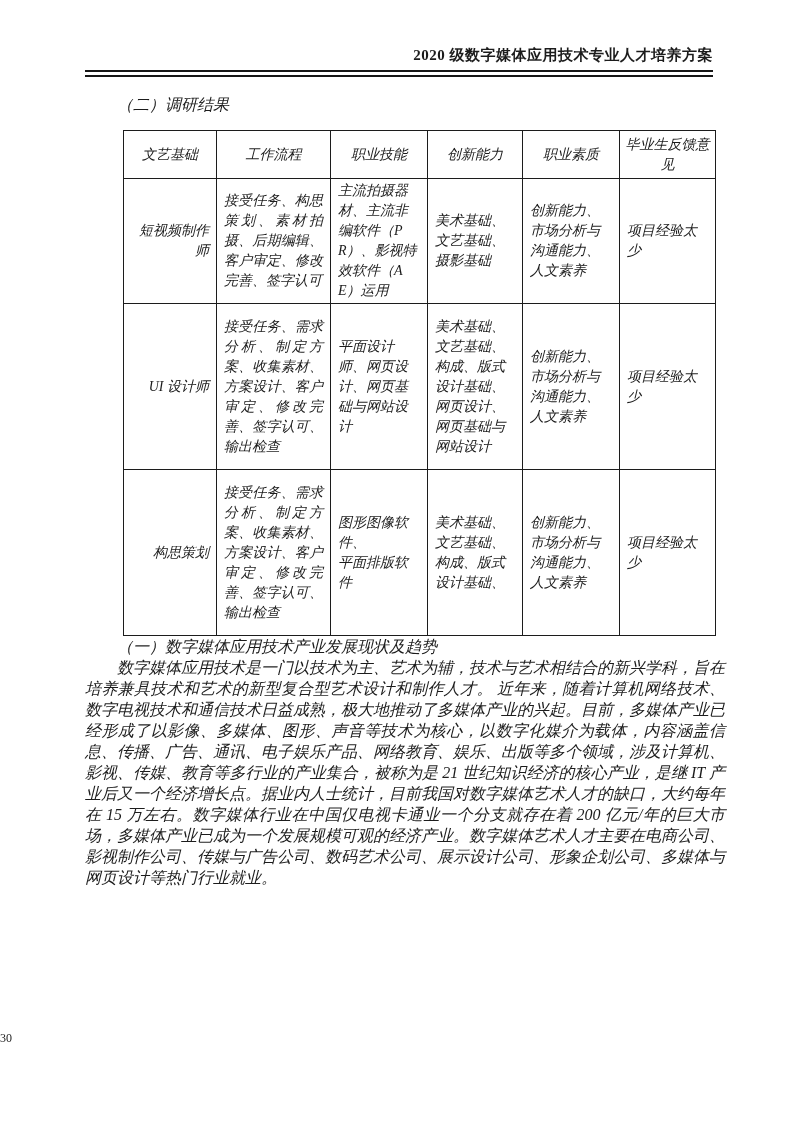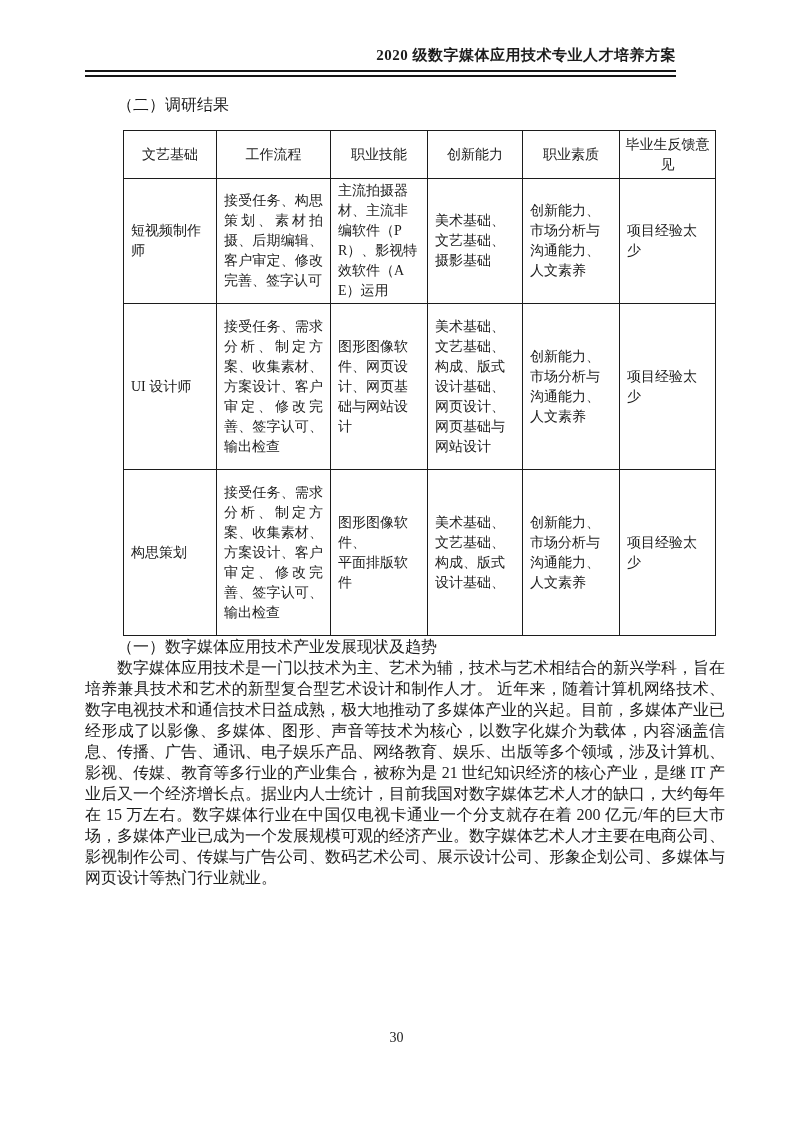--- a/index.html
+++ b/index.html
@@ -6,40 +6,41 @@
   .page {
     width:793px; height:1122px;
     background:#ffffff;
     position:relative;
     margin:0 auto;
     font-family:"Liberation Serif","DejaVu Serif",serif;
     color:#1c1c1c;
     box-sizing:border-box;
     overflow:hidden;
   }
-  .header-area { padding:46px 117px 0 85px; }
+  .header-area { padding:46px 80px 0 85px; }
   .header-title {
     text-align:right;
     font-weight:bold;
     font-size:15px;
     line-height:19px;
     letter-spacing:0.5px;
   }
   .double-rule {
     margin-top:5px;
     height:7px;
     box-sizing:border-box;
     border-top:2.5px solid #161616;
     border-bottom:2.5px solid #161616;
   }
   .content {
     margin:0 68px 0 85px;
     font-size:16px;
     line-height:21px;
     text-align:justify;
+    font-style:italic;
   }
   .heading { text-indent:2em; }
   .heading-survey { margin-top:17px; }
   .heading-conclusion { margin-top:8px; }
 
   table.survey {
     border-collapse:collapse;
     table-layout:fixed;
     width:592px;
     margin-left:38px;
@@ -52,33 +53,33 @@
     border:1px solid #1c1c1c;
     padding:2px 7px;
     vertical-align:middle;
     font-weight:normal;
     word-break:break-all;
   }
   table.survey th { text-align:center; height:43px; padding:2px 4px; }
   tr.row-1 { height:121px; }
   tr.row-2 { height:166px; }
   tr.row-3 { height:166px; }
-  .c-center { text-align:left; }
+  .c-center { text-align:right; }
   .c-justify { text-align:justify; }
   .cell { white-space:pre-line; }
   td.col-qual { padding:2px 11px; }
   td.col-feed { padding:2px 13px; }
 
   p.body-par { margin:0; text-indent:2em; }
 
   .page-number {
     position:absolute;
     bottom:76px; left:0; right:0;
-    text-align:center;
-    font-size:14px;
+    text-align:left;
+    font-size:12px;
   }
 </style>
 </head>
 <body>
 
 <div class="page">
 
   <div class="header-area">
     <div class="header-title">2020 级数字媒体应用技术专业人才培养方案</div>
     <div class="double-rule"></div>
@@ -110,21 +111,21 @@
           <td class="c-center cell">短视频制作师</td>
           <td class="c-justify cell">接受任务、构思策划、素材拍摄、后期编辑、客户审定、修改完善、签字认可</td>
           <td class="cell">主流拍摄器材、主流非编软件（PR）、影视特效软件（AE）运用</td>
           <td class="cell">美术基础、文艺基础、摄影基础</td>
           <td class="cell col-qual">创新能力、市场分析与沟通能力、人文素养</td>
           <td class="cell col-feed">项目经验太少</td>
         </tr>
         <tr class="row-2">
           <td class="c-center cell">UI 设计师</td>
           <td class="c-justify cell">接受任务、需求分析、制定方案、收集素材、方案设计、客户审定、修改完善、签字认可、输出检查</td>
-          <td class="cell">图形图像软件、网页设计、网页基础与网站设计</td>
+          <td class="cell">平面设计师、网页设计、网页基础与网站设计</td>
           <td class="cell">美术基础、文艺基础、构成、版式设计基础、网页设计、网页基础与网站设计</td>
           <td class="cell col-qual">创新能力、市场分析与沟通能力、人文素养</td>
           <td class="cell col-feed">项目经验太少</td>
         </tr>
         <tr class="row-3">
           <td class="c-center cell">构思策划</td>
           <td class="c-justify cell">接受任务、需求分析、制定方案、收集素材、方案设计、客户审定、修改完善、签字认可、输出检查</td>
           <td class="cell">图形图像软件、
 平面排版软件</td>
           <td class="cell">美术基础、文艺基础、构成、版式设计基础、</td>

